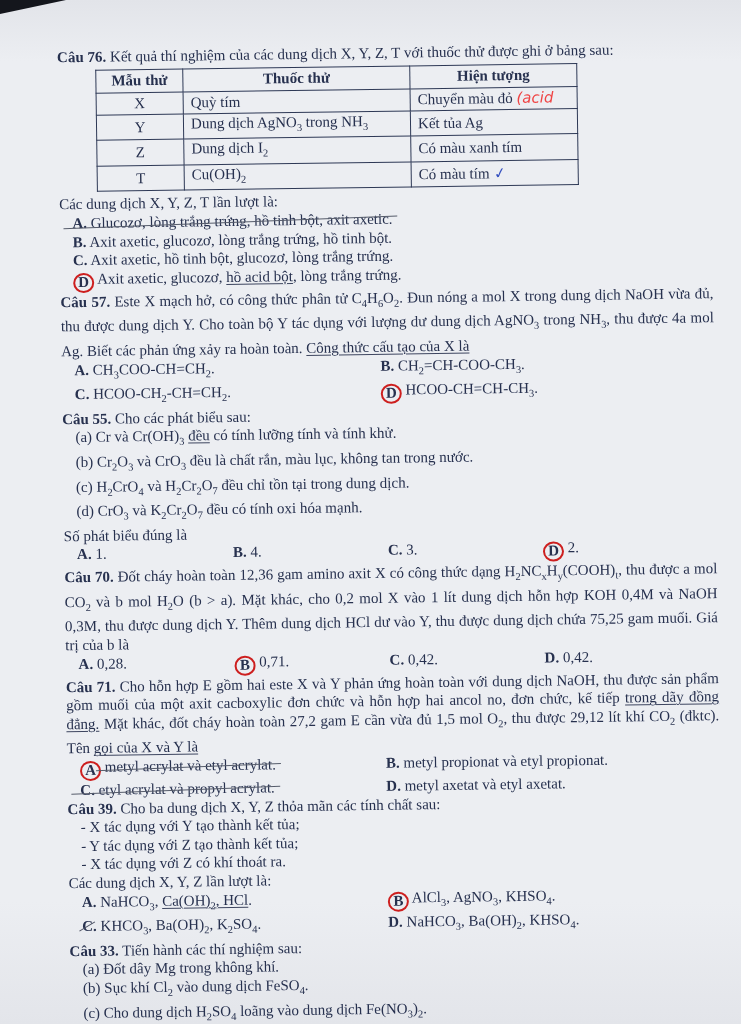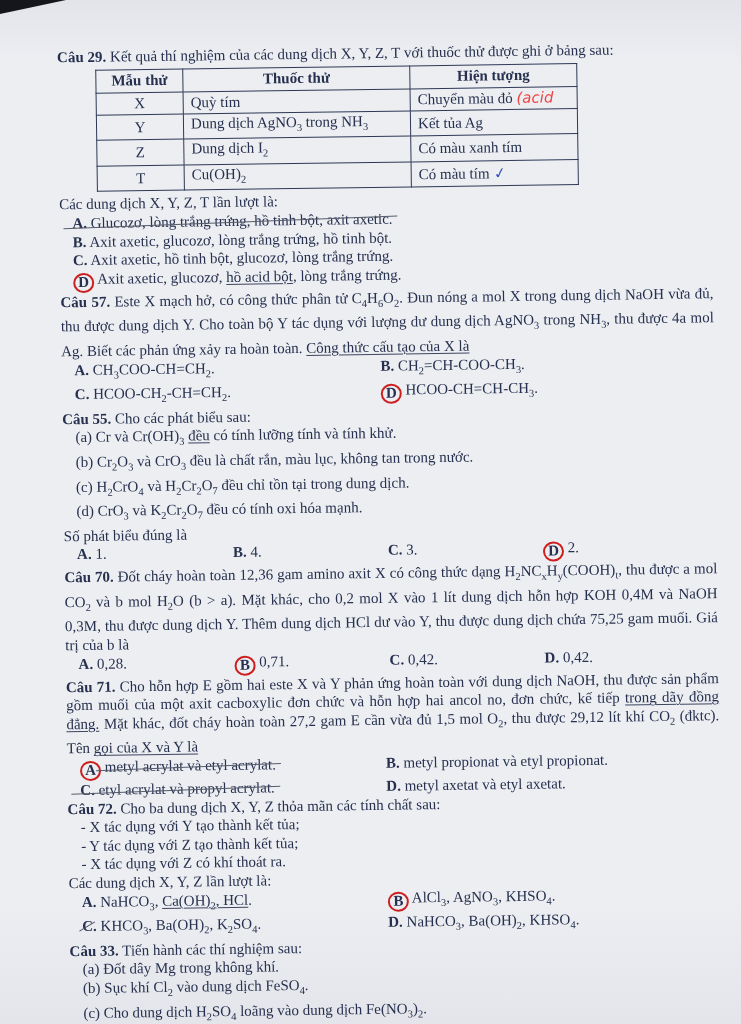--- a/index.html
+++ b/index.html
@@ -53,21 +53,21 @@
   .t67 .c2 { width:212px; }
   .t67 .c3 { width:152px; }
 </style>
 </head>
 <body>
 
 <div class="corner-tl"></div>
 
 <div class="sheet">
 
-  <p class="para"><span class="qnum">Câu 29.</span> <span>Kết quả thí nghiệm của các dung dịch X, Y, Z, T với thuốc thử được ghi ở bảng sau:</span></p>
+  <p class="para"><span class="qnum">Câu 76.</span> <span>Kết quả thí nghiệm của các dung dịch X, Y, Z, T với thuốc thử được ghi ở bảng sau:</span></p>
 
   <table class="t67">
     <tbody>
         <tr>
       <th class="c1">Mẫu thử</th>
       <th class="c2">Thuốc thử</th>
       <th class="c3">Hiện tượng</th>
     </tr>
     <tr>
       <td class="c1">X</td>
@@ -130,21 +130,21 @@
   </div>
 
   <p class="para"><span class="qnum">Câu 71.</span> <span>Cho hỗn hợp E gồm hai este X và Y phản ứng hoàn toàn với dung dịch NaOH, thu được sản phẩm gồm muối của một axit cacboxylic đơn chức và hỗn hợp hai ancol no, đơn chức, kế tiếp <u>trong dãy đồng đẳng.</u> Mặt khác, đốt cháy hoàn toàn 27,2 gam E cần vừa đủ 1,5 mol O<sub>2</sub>, thu được 29,12 lít khí CO<sub>2</sub> (đktc). Tên <u>gọi của X và Y là</u></span></p>
   <div class="opt-grid">
     <div><span class="circle">A</span> <span class="struck"><span>metyl acrylat và etyl acrylat.</span></span></div>
     <div><span class="letter">B.</span> <span>metyl propionat và etyl propionat.</span></div>
     <div><span class="struck"><span class="letter">C.</span> <span>etyl acrylat và propyl acrylat.</span></span></div>
     <div><span class="letter">D.</span> <span>metyl axetat và etyl axetat.</span></div>
   </div>
 
-  <p class="para"><span class="qnum">Câu 72.</span> <span>Cho ba dung dịch X, Y, Z thỏa mãn các tính chất sau:</span></p>
+  <p class="para"><span class="qnum">Câu 39.</span> <span>Cho ba dung dịch X, Y, Z thỏa mãn các tính chất sau:</span></p>
   <div class="indent">- X tác dụng với Y tạo thành kết tủa;</div>
   <div class="indent">- Y tác dụng với Z tạo thành kết tủa;</div>
   <div class="indent">- X tác dụng với Z có khí thoát ra.</div>
   <p class="para">Các dung dịch X, Y, Z lần lượt là:</p>
   <div class="opt-grid">
     <div><span class="letter">A.</span> <span>NaHCO<sub>3</sub>, <u>Ca(OH)<sub>2</sub>, HCl</u>.</span></div>
     <div><span class="circle">B</span> <span>AlCl<sub>3</sub>, AgNO<sub>3</sub>, KHSO<sub>4</sub>.</span></div>
     <div><span class="slash-letter"><span class="letter">C.</span></span> <span>KHCO<sub>3</sub>, Ba(OH)<sub>2</sub>, K<sub>2</sub>SO<sub>4</sub>.</span></div>
     <div><span class="letter">D.</span> <span>NaHCO<sub>3</sub>, Ba(OH)<sub>2</sub>, KHSO<sub>4</sub>.</span></div>
   </div>

